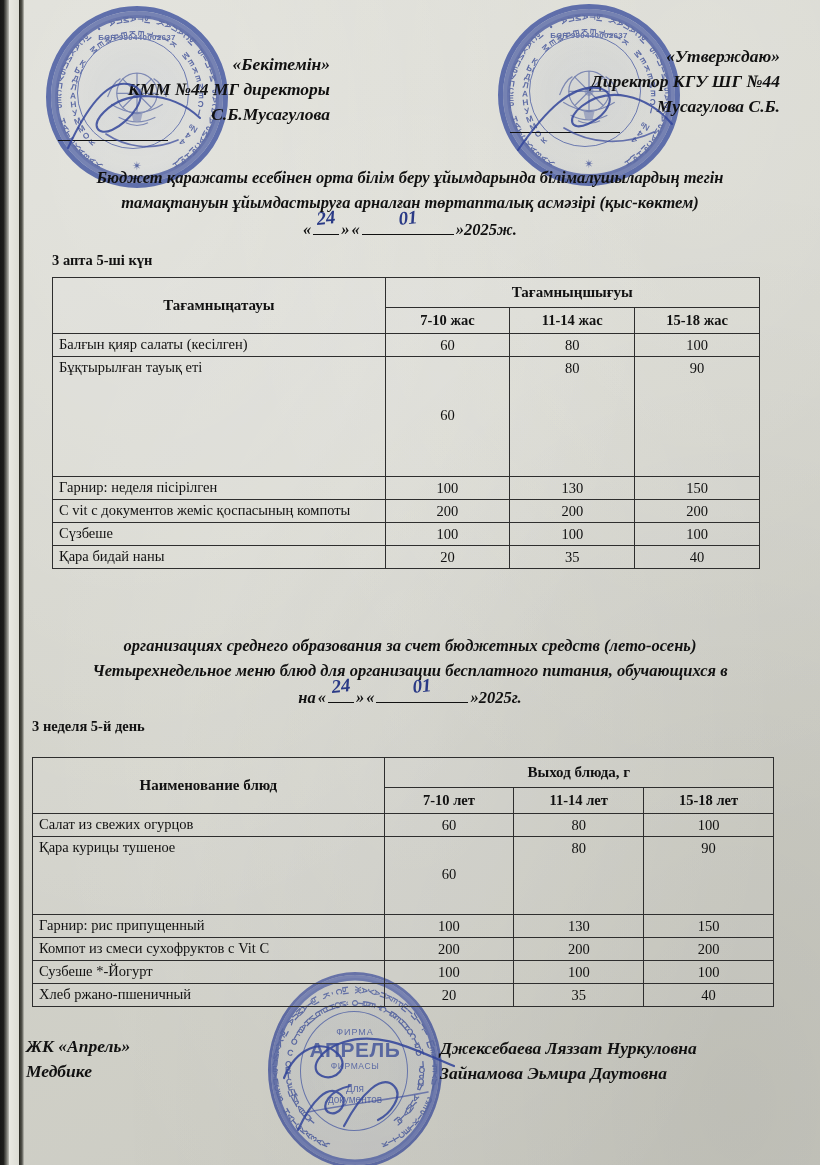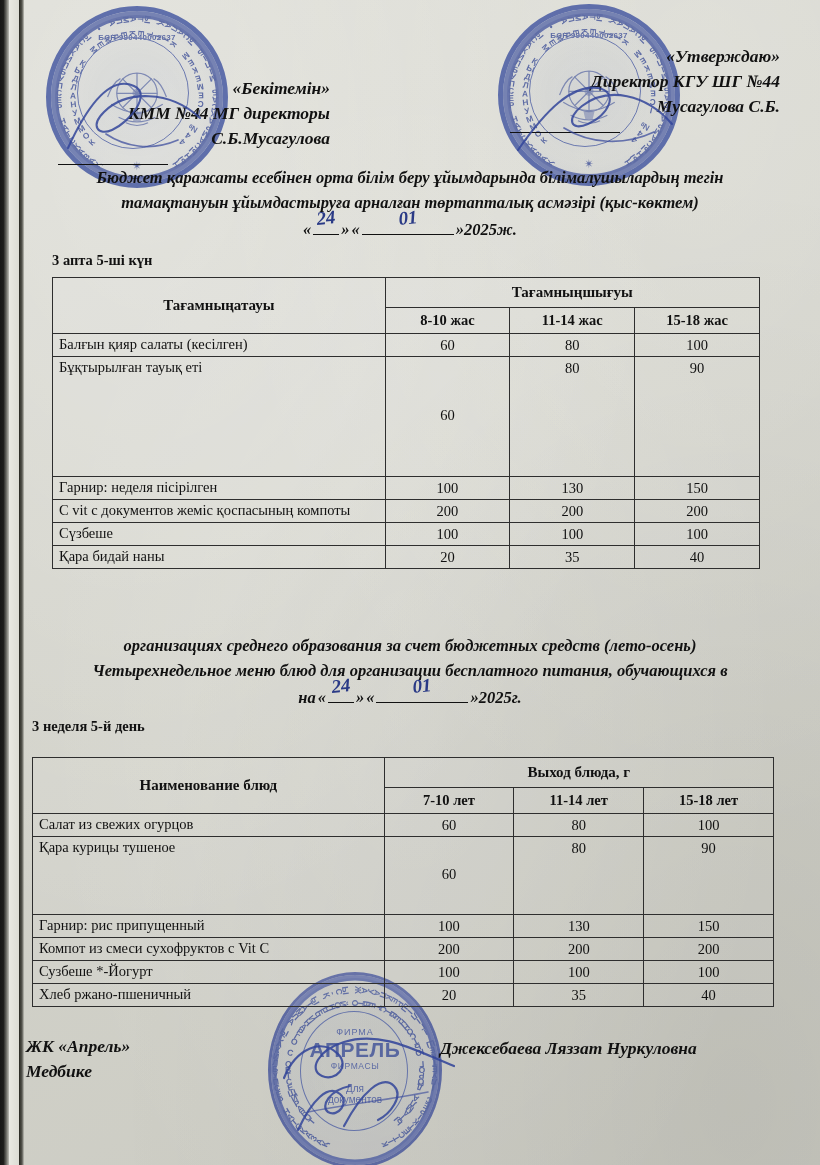--- a/index.html
+++ b/index.html
@@ -566,21 +566,21 @@
 
   <div class="ink" style="left:512px; top:58px;">
     <svg width="180" height="110" viewBox="0 0 180 110">
       <path d="M6 92 C 34 52, 60 26, 86 30 C 108 34, 96 58, 76 66 C 58 74, 54 60, 70 48 C 96 28, 134 36, 160 66" stroke="#33459a" stroke-width="2.1" fill="none" opacity="0.85" stroke-linecap="round"></path>
       <path d="M52 70 C 78 86, 112 88, 142 74" stroke="#33459a" stroke-width="1.7" fill="none" opacity="0.7" stroke-linecap="round"></path>
     </svg>
   </div>
 
   <div class="content">
 
-    <div class="approval" style="left:40px; top:52px; width:290px;margin-top:24px;">
+    <div class="approval" style="left:40px; top:52px; width:290px;">
       <span class="ln">«Бекітемін»</span>
       <span class="ln">КММ  №44 МГ директоры</span>
       <span class="ln">С.Б.Мусагулова</span>
       <span class="ln" style="text-align:left; padding-left:18px;"><span class="sig-rule"></span></span>
     </div>
 
     <div class="approval" style="left:480px; top:44px; width:300px;">
       <span class="ln">«Утверждаю»</span>
       <span class="ln">Директор КГУ ШГ №44</span>
       <span class="ln">Мусагулова С.Б.</span>
@@ -612,21 +612,21 @@
           <col style="width:125px">
           <col style="width:125px">
           <col style="width:125px">
       </colgroup>
       <thead>
         <tr>
           <th class="hdr-main" rowspan="2">Тағамныңатауы</th>
           <th class="hdr-main" colspan="3">Тағамныңшығуы</th>
         </tr>
         <tr>
-          <th class="hdr-age">8-10 жас</th>
+          <th class="hdr-age">7-10 жас</th>
           <th class="hdr-age">11-14 жас</th>
           <th class="hdr-age">15-18 жас</th>
         </tr>
       </thead>
       <tbody>
           <tr>
             <td class="name">Балғын қияр салаты (кесілген)</td>
             <td class="num">60</td>
             <td class="num">80</td>
             <td class="num">100</td>
@@ -742,20 +742,21 @@
         </tbody>
     </table>
 
     <div class="footer-left" style="left:26px; top:1034px;">
       <div>ЖК «Апрель»</div>
       <div>Медбике</div>
     </div>
 
     <div class="footer-right" style="left:440px; top:1036px;">
       <div>Джексебаева Ляззат Нуркуловна</div>
+      <div>Зайнамова Эьмира Даутовна</div>
     </div>
 
   </div>
 
   <div class="stamp seal-firm" style="left:268px; top:972px;">
     <div class="ring-text" id="firm-ring-1" style="position:absolute; inset:6px;">
         <span style="transform: rotate(-158deg) translate(0px, -80px) rotate(90deg) translate(-50%, -50%);">Қ</span>
         <span style="transform: rotate(-153.42deg) translate(0px, -80px) rotate(90deg) translate(-50%, -50%);">А</span>
         <span style="transform: rotate(-148.841deg) translate(0px, -80px) rotate(90deg) translate(-50%, -50%);">З</span>
         <span style="transform: rotate(-144.261deg) translate(0px, -80px) rotate(90deg) translate(-50%, -50%);">А</span>

